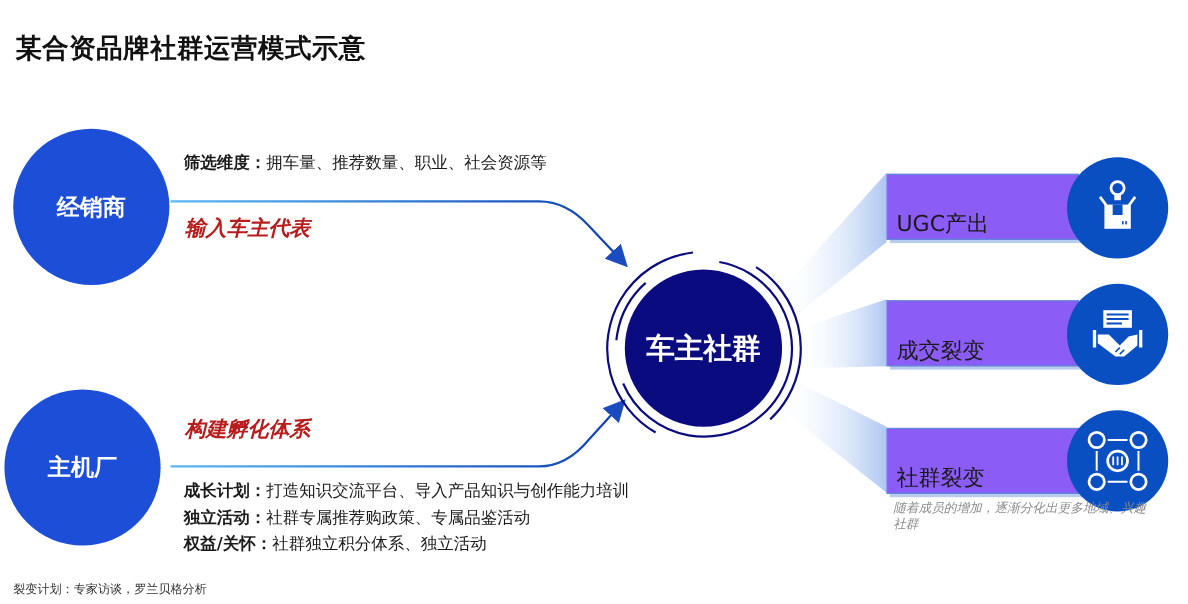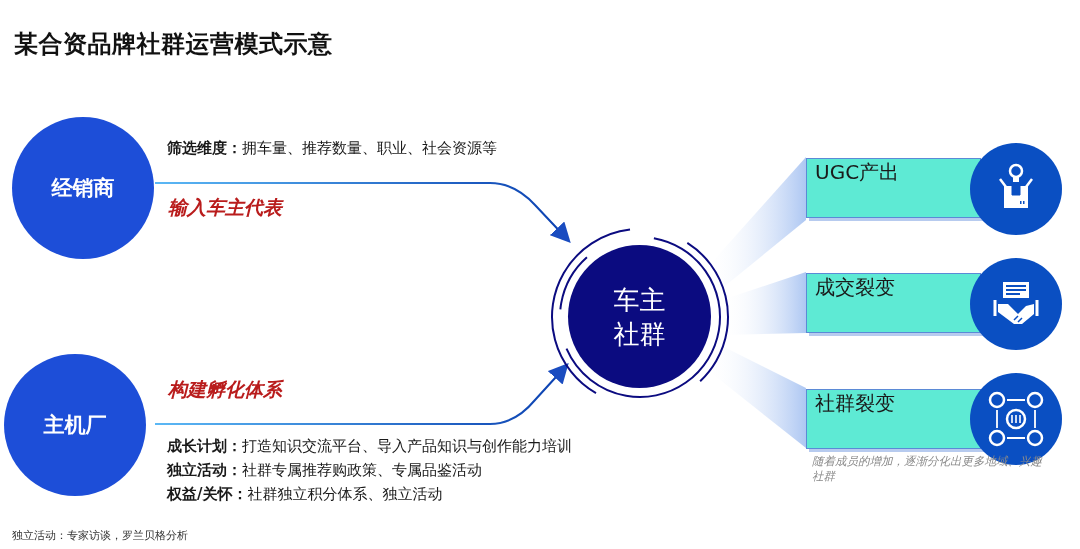--- a/index.html
+++ b/index.html
@@ -6,24 +6,24 @@
   body { width:1080px; height:549px; position:relative; overflow:hidden;
          font-family:"DejaVu Sans", "Liberation Sans", sans-serif; color:#1a1a1a; }
   .abs { position:absolute; }
   .title { left:14px; top:28px; font-size:24px; font-weight:bold; color:#111; letter-spacing:0.5px; }
   .src { left:12px; top:528px; font-size:11px; color:#333; }
   .node { border-radius:50%; background:#1d4ed8; color:#fff; display:flex; align-items:center; justify-content:center; font-weight:bold; font-size:21px; }
   .desc { font-size:15px; color:#1a1a1a; white-space:nowrap;text-align:right; }
   .desc b { font-weight:bold; }
   .tag { font-style:italic; font-weight:bold; font-size:19px; color:#b91c1c; white-space:nowrap; }
   .hub { left:568px; top:245px; width:143px; height:143px; border-radius:50%; background:#0b0b80; color:#fff;
-         display:flex; flex-direction:column; align-items:center; justify-content:center;
-         font-size:26px; font-weight:normal; line-height:34px; }
-  .card { width:175px; height:60px; background:#5eead4; border:1px solid #5b8ad6; box-shadow:3px 3px 0 #b7cbef;
-          display:flex; align-items:flex-start; padding-left:8px; box-sizing:border-box; font-size:20px; color:#1a1a1a; }
+         display:flex; align-items:center; justify-content:center;
+         font-size:26px; font-weight:bold; line-height:34px; }
+  .card { width:175px; height:60px; background:#8b5cf6; border:1px solid #5b8ad6; box-shadow:3px 3px 0 #b7cbef;
+          display:flex; align-items:flex-end; padding-left:8px; box-sizing:border-box; font-size:20px; color:#1a1a1a; }
   .icn { width:92px; height:92px; border-radius:50%; background:#0a4fc2; display:flex; align-items:center; justify-content:center; }
   .note { left:812px; top:454px; font-size:11.5px; font-style:italic; color:#8a8a8a; line-height:15px; width:240px; }
 </style>
 </head>
 <body>
 
 <div class="abs title">某合资品牌社群运营模式示意</div>
 
 <svg class="abs" style="left:0;top:0" width="1080" height="549">
   <defs>
@@ -118,13 +118,13 @@
         <circle cx="51" cy="51" r="7"></circle>
       <circle cx="32" cy="32" r="9"></circle>
     </g>
     <path d="M23,13 H41 M23,51 H41 M13,23 V41 M51,23 V41" stroke="#fff" stroke-width="1.8"></path>
     <path d="M28,28 V36 M32,28 V36 M36,28 V36" stroke="#fff" stroke-width="1.6"></path>
   </svg>
 </div>
 
 <div class="abs note">随着成员的增加，逐渐分化出更多地域、兴趣社群</div>
 
-<div class="abs src">独立活动：专家访谈，罗兰贝格分析</div>
+<div class="abs src">裂变计划：专家访谈，罗兰贝格分析</div>
 
 </body></html>

